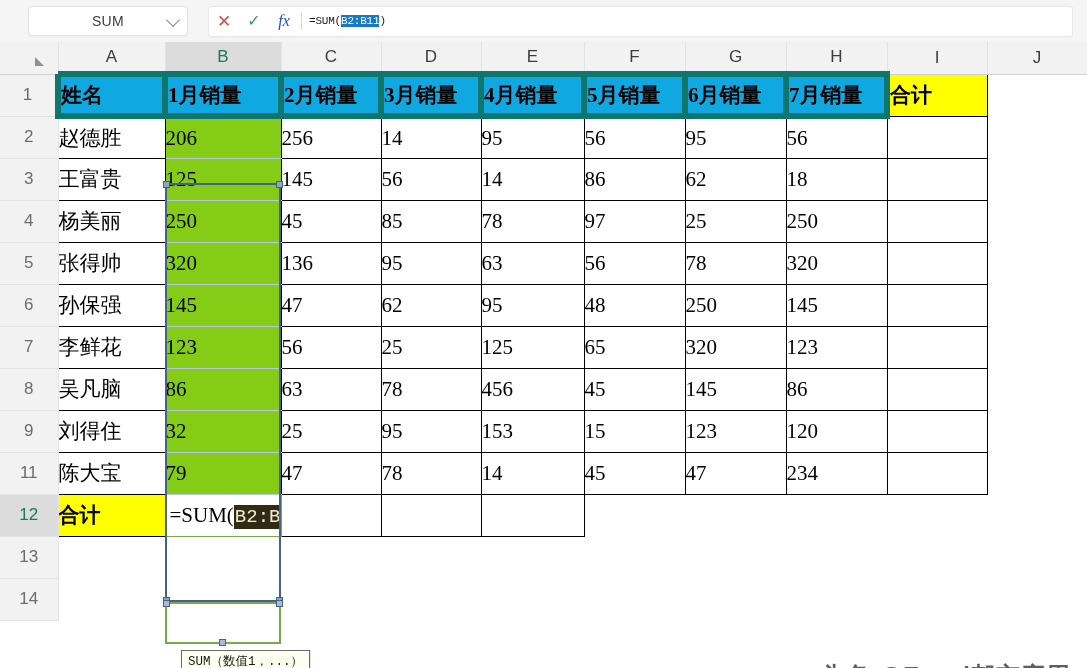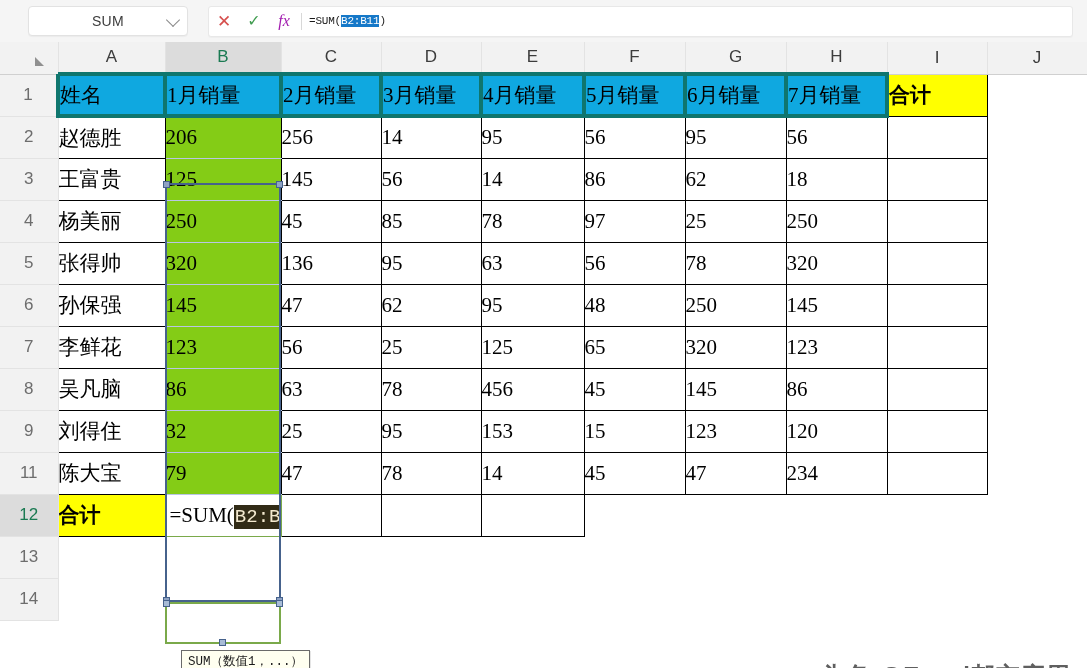--- a/index.html
+++ b/index.html
@@ -68,21 +68,21 @@
   .fxbtn {
     width: 30px;
     text-align: center;
     font-size: 16px;
     line-height: 1;
     user-select: none;
   }
   .fx-cancel { color: #d6504e; font-size: 17px; }
   .fx-accept { color: #3f9c4f; font-size: 16px; }
   .fx-fx {
-    color: #a21caf;
+    color: #1d4ed8;
     font-style: italic;
     font-family: "Liberation Serif", serif;
     font-size: 16px;
   }
   .fx-sep {
     width: 1px;
     height: 17px;
     background: #d8d8d8;
     margin: 0 7px 0 2px;
   }
@@ -183,22 +183,22 @@
     background: #ffffff;
     border: 1px solid #ffffff;
     overflow: hidden;
     white-space: nowrap;
   }
   td.cell.bordered {
     border: 1px solid #000000;
   }
   td.cell.hdr {
     background: #0fa8e0;
-    font-weight: normal;
-    border: 4px solid #0f766e;
+    font-weight: bold;
+    border: 6px solid #0f766e;
   }
   td.cell.hdr-yellow {
     background: #ffff00;
     font-weight: bold;
     border: 1px solid #000000;
   }
   td.cell.selcol {
     background: #84cc16;
     border-left: 1px solid #000;
     border-right: 1px solid #000;

